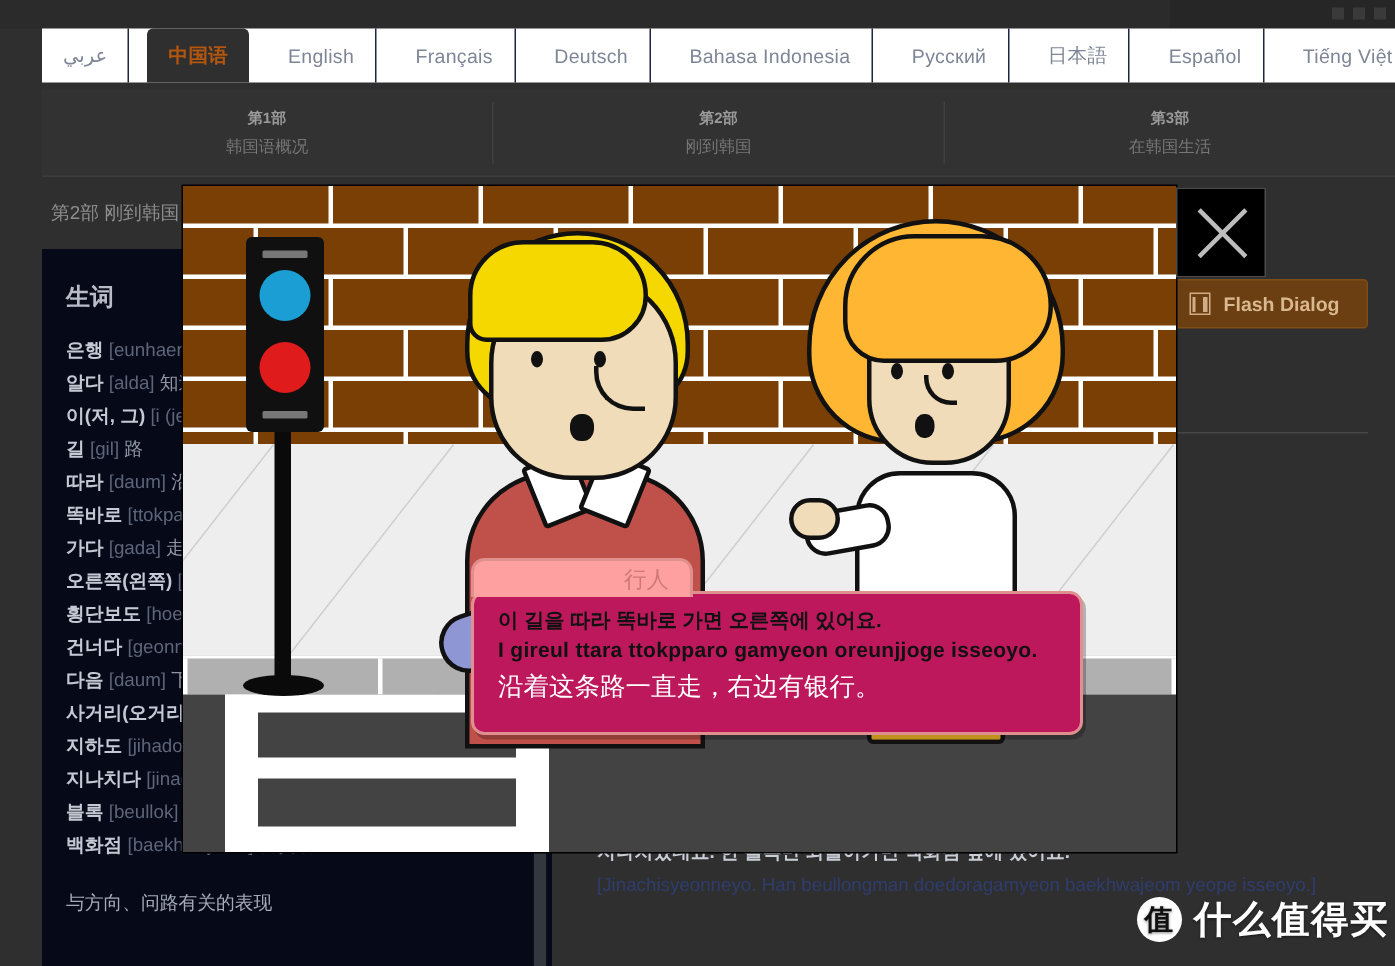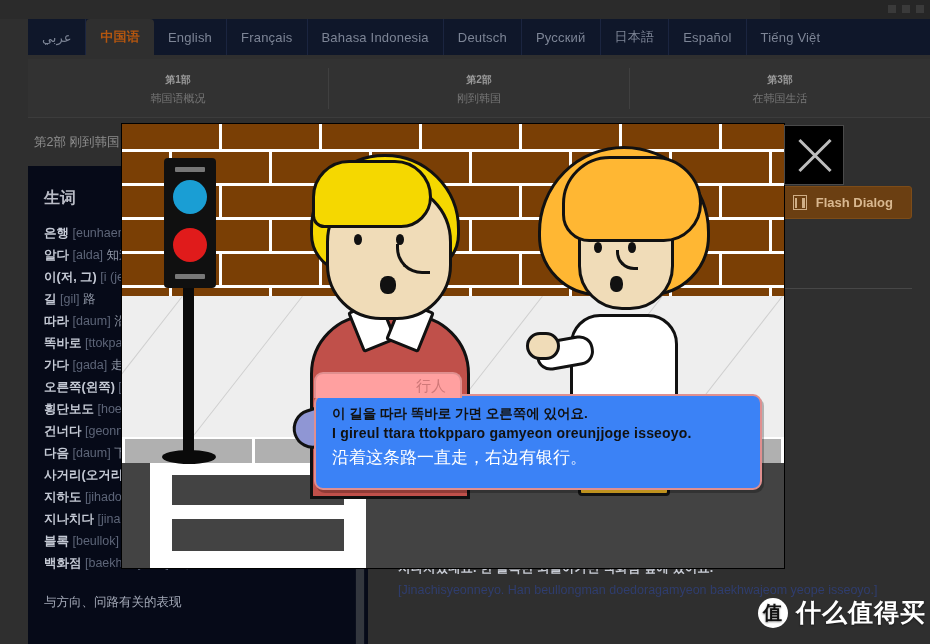--- a/index.html
+++ b/index.html
@@ -19,22 +19,22 @@
   .topstrip-ghost {
     position: absolute; right: 0; top: 0; width: 150px; height: 19px;
     background: #262626;
   }
   .win-dots { position: absolute; right: 6px; top: 5px; display: flex; gap: 6px; }
   .win-dot { width: 8px; height: 8px; background: #3a3a3a; }
 
   
   .langbar {
     position: absolute; left: 28px; top: 19px; width: 902px; height: 36px;
-    background: #0f172a;
-    display: flex; align-items: stretch;
+    background: #ffffff;
+    display: flex; align-items: stretch; gap: 12px;
   }
   .lang {
     display: flex; align-items: center; justify-content: center;
     padding: 0 14px;
     font-size: 13px; color: #7d8596; white-space: nowrap;
     border-right: 1px solid #1b2540;
     letter-spacing: .2px;
   }
   .lang:last-child { border-right: none; }
   .lang.active {
@@ -196,22 +196,22 @@
   
   .char { position: absolute; }
   .ch-head { position: absolute; border: 3px solid #111; border-radius: 50%; background: #f0dcb8; }
   .ch-hair { position: absolute; border: 3px solid #111; border-radius: 50%; }
   .ch-body { position: absolute; border: 3px solid #111; }
   .eye { position: absolute; width: 8px; height: 11px; background: #111; border-radius: 50%; }
   .mouth { position: absolute; width: 14px; height: 16px; background: #111; border-radius: 45%; }
 
   
   .bubble {
-    position: absolute; left: 192px; top: 270px; width: 448px; height: 96px;
-    background: #3b82f6; border-radius: 9px;
+    position: absolute; left: 192px; top: 270px; width: 408px; height: 96px;
+    background: #be185d; border-radius: 9px;
     border: 2px solid #e08f8f;
     padding: 8px 14px 0 16px;
     box-shadow: 2px 3px 0 rgba(0,0,0,.25);
   }
   .bubble-tab {
     position: absolute; left: -2px; top: -24px; width: 148px; height: 26px;
     background: #ffa0a0; border: 2px solid #e08f8f; border-bottom: none;
     border-top-left-radius: 9px; border-top-right-radius: 9px;
     display: flex; align-items: center; justify-content: flex-end;
     padding-right: 14px;
@@ -242,22 +242,22 @@
       <div class="win-dot"></div>
       <div class="win-dot"></div>
     </div>
   </div>
 
   <div class="langbar">
     <div class="lang">عربي</div>
     <div class="lang active">中国语</div>
     <div class="lang">English</div>
     <div class="lang">Français</div>
+    <div class="lang">Deutsch</div>
     <div class="lang">Bahasa Indonesia</div>
-    <div class="lang">Deutsch</div>
     <div class="lang">Русский</div>
     <div class="lang">日本語</div>
     <div class="lang">Español</div>
     <div class="lang">Tiếng Việt</div>
   </div>
 
   <div class="chapbar">
     <div class="chap">
       <div class="ctitle">第1部</div>
       <div class="csub">韩国语概况</div>

